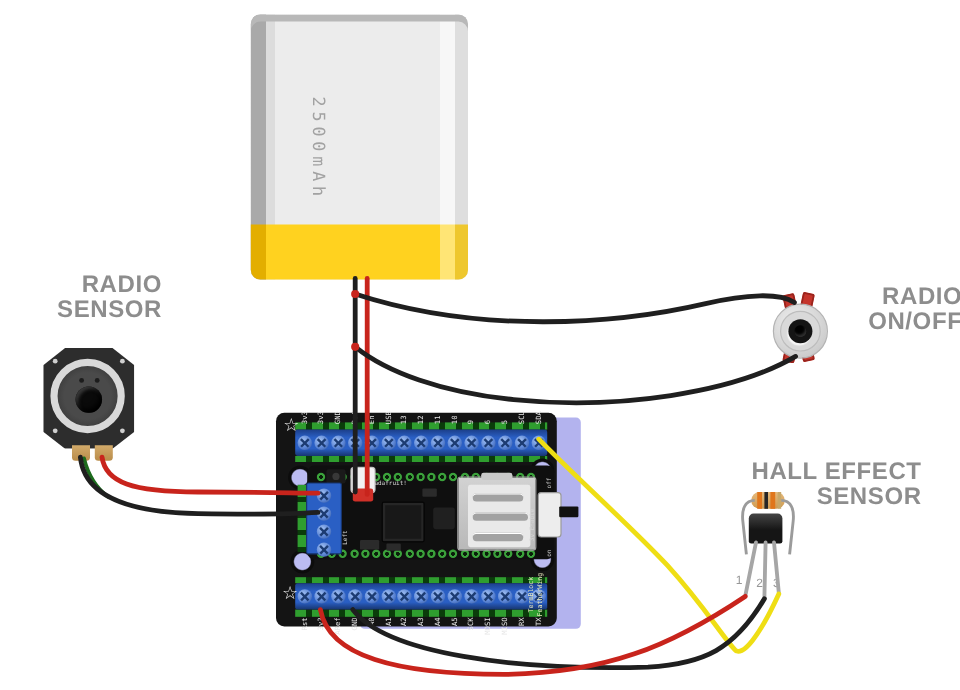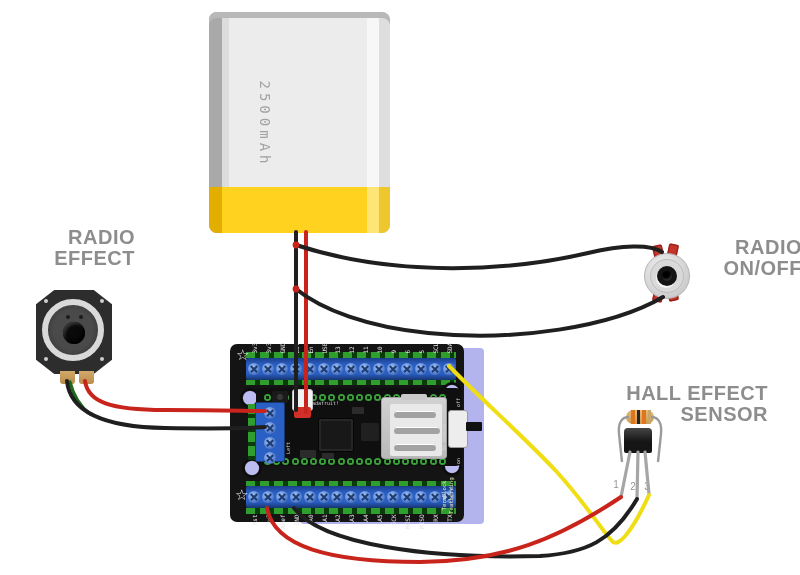--- a/index.html
+++ b/index.html
@@ -107,21 +107,21 @@
 
 <div class="canvas">
 
   <div class="battery">
     <div class="battery-band"></div>
     <div class="battery-label">2500mAh</div>
   </div>
 
   <div class="big-label" style="left:15px;top:227px;width:120px;">
     <div>RADIO</div>
-    <div>EFFECT</div>
+    <div>SENSOR</div>
   </div>
 
   <div class="speaker">
     <div class="spk-hole" style="left:8px;top:9px;"></div>
     <div class="spk-hole" style="left:64px;top:9px;"></div>
     <div class="spk-hole" style="left:8px;top:67px;"></div>
     <div class="spk-hole" style="left:64px;top:67px;"></div>
     <div class="spk-ring"></div>
     <div class="spk-dot" style="left:30px;top:25px;"></div>
     <div class="spk-dot" style="left:43px;top:25px;"></div>

